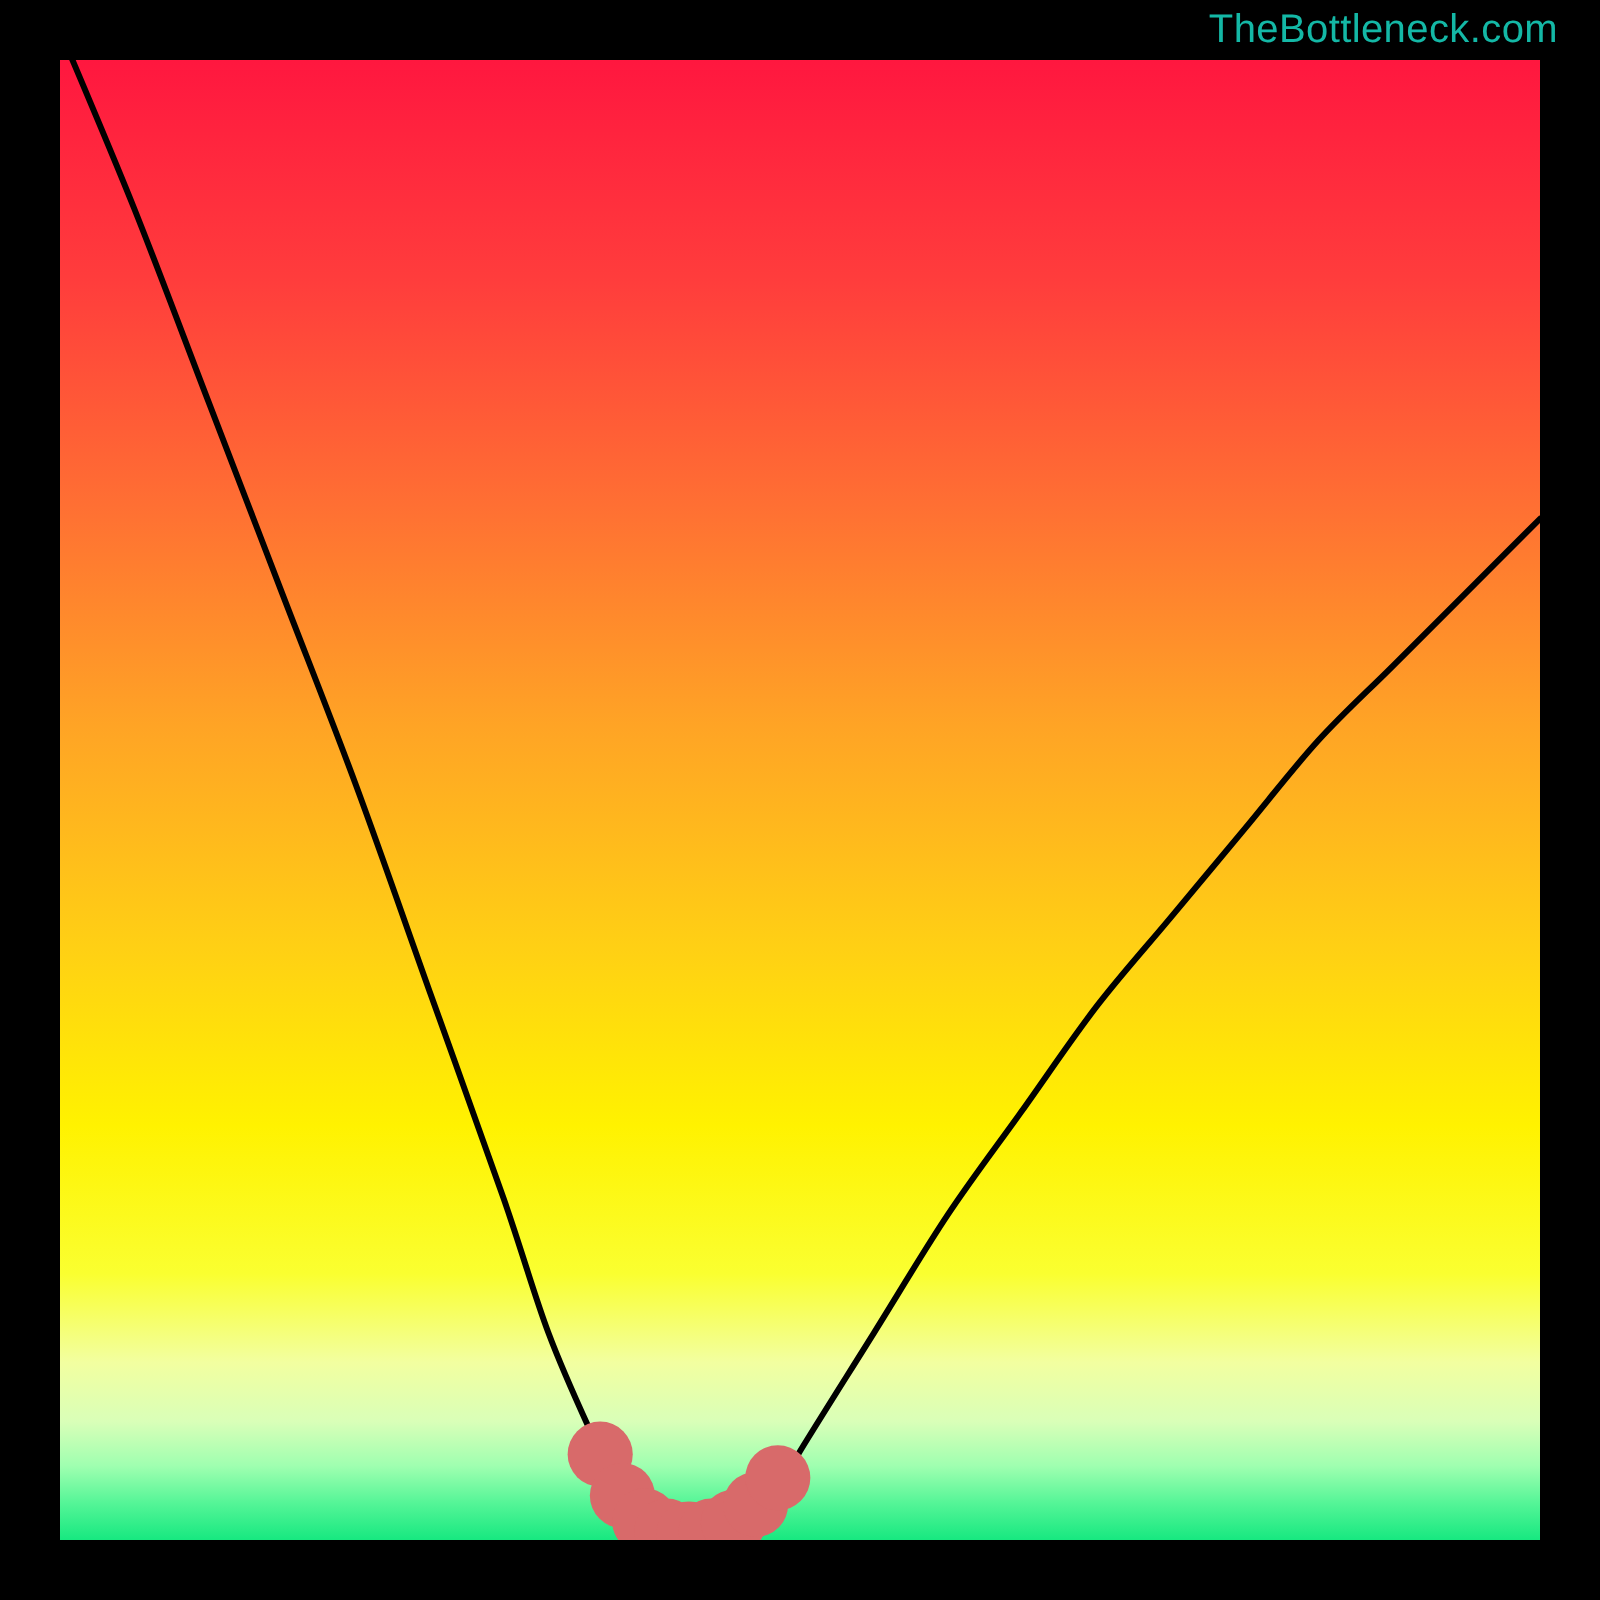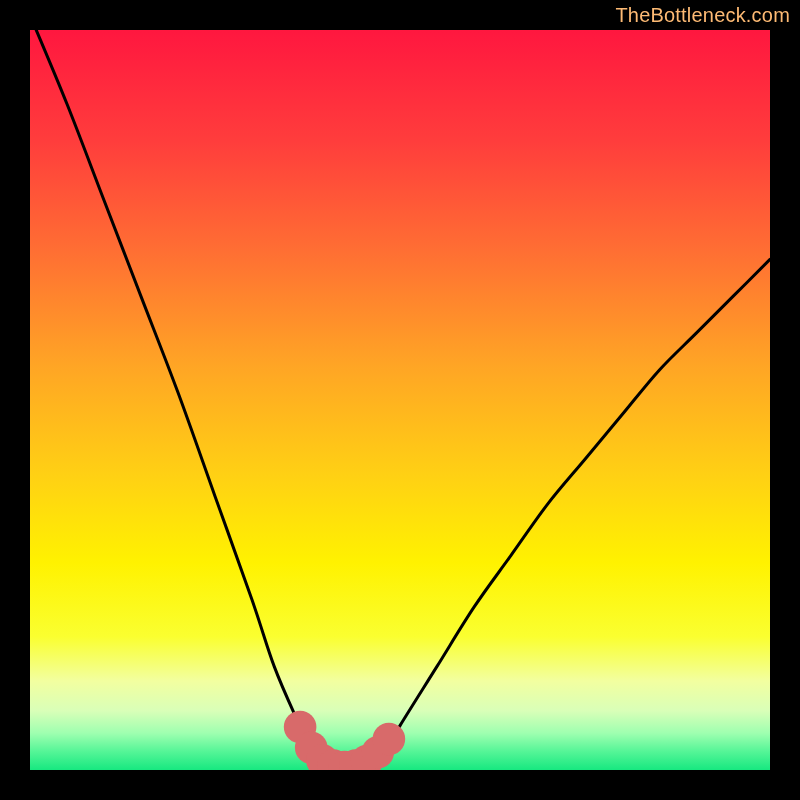--- a/index.html
+++ b/index.html
@@ -36,25 +36,25 @@
   .curve-svg {
     position: absolute;
     left: 0;
     top: 0;
     width: 100%;
     height: 100%;
   }
   .watermark {
     position: absolute;
     top: 4px;
-    right: 10px;
+    right: 21px;
     font-family: Arial, Helvetica, sans-serif;
     font-size: 20px;
     font-weight: 500;
-    color: #fdba74;
+    color: #14b8a6;
     letter-spacing: 0.2px;
   }
 </style>
 </head>
 <body>
 
 <div class="frame">
   <div class="plot">
     <svg class="gradient" viewBox="0 0 740 740" preserveAspectRatio="none">
       <defs>

